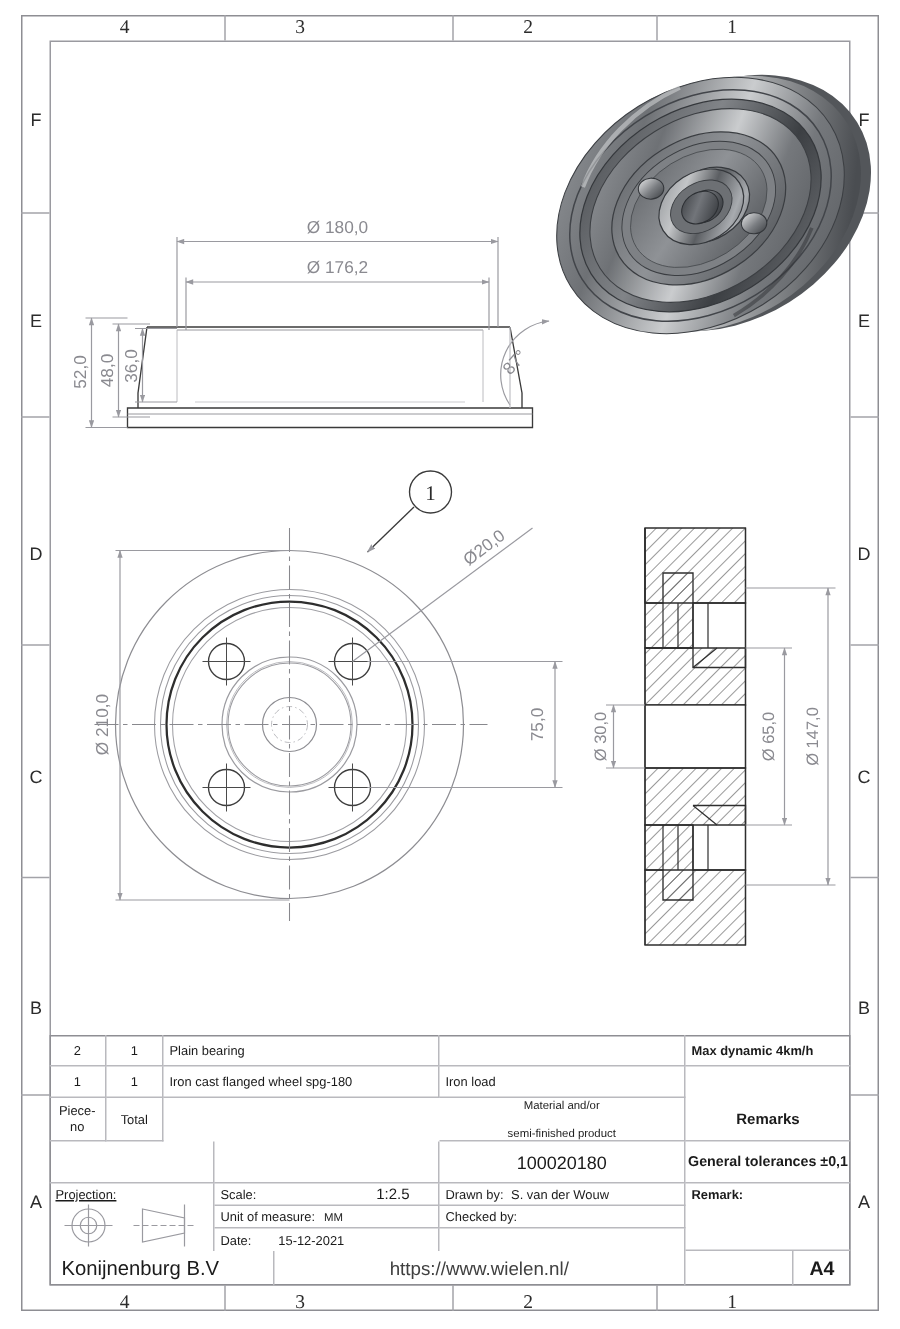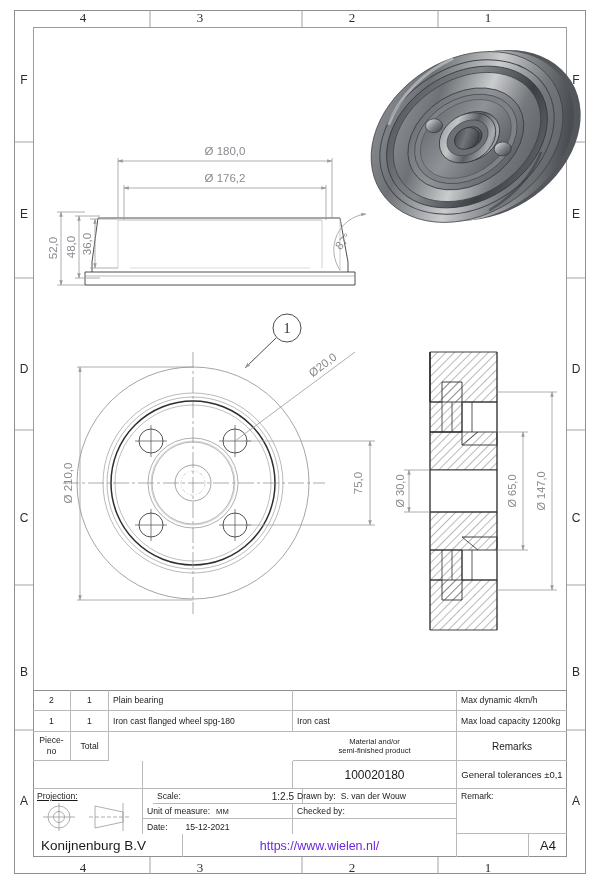--- a/index.html
+++ b/index.html
@@ -70,31 +70,31 @@
     position: absolute;
     box-sizing: border-box;
     border-right: 1px solid #b9b9be;
     border-bottom: 1px solid #b9b9be;
     display: flex;
     align-items: center;
     padding: 0 4px;
     overflow: hidden;
     white-space: nowrap;
   }
-  .tb .cell.noborder-r { border-right: none; }
+  .tb .cell.noborder-r { border-right: none; font-weight: bold; }
   .tb .cell.noborder-b { border-bottom: none; }
   .tb .cell.ctr { justify-content: center; text-align: center; }
   .tb .cell.top { align-items: flex-start; padding-top: 2px; }
   .tb .cell.stack {
     display: flex; flex-direction: column;
     align-items: center; justify-content: center;
     white-space: normal; line-height: 1.25;
   }
   .tb .company { font-size: 13.5px; }
-  .tb .url { color: #6d28d9; font-size: 12.5px; }
+  .tb .url { color: #404040; font-size: 12.5px; }
   .tb .a4 { font-size: 13px; }
   .tb .sub { font-size: 7.6px; }
   .tb .num-cell { font-size: 12px; }
   .tb-outline {
     position: absolute;
     left: 0; top: 0; right: 0; bottom: 0;
     border: 1px solid #8e8e93;
     box-sizing: border-box;
     pointer-events: none;
   }
@@ -426,42 +426,41 @@
 
     <div class="cell ctr" style="left:0;   top:0;  width:38px;  height:21px;">2</div>
     <div class="cell ctr" style="left:38px; top:0;  width:38px;  height:21px;">1</div>
     <div class="cell" style="left:76px; top:0;  width:184px; height:21px;">Plain bearing</div>
     <div class="cell" style="left:260px;top:0;  width:164px; height:21px;"></div>
     <div class="cell noborder-r" style="left:424px;top:0;  width:110px; height:21px;">Max dynamic 4km/h</div>
 
     <div class="cell ctr" style="left:0;   top:21px; width:38px;  height:21px;">1</div>
     <div class="cell ctr" style="left:38px; top:21px; width:38px;  height:21px;">1</div>
     <div class="cell" style="left:76px; top:21px; width:184px; height:21px;">Iron cast flanged wheel spg-180</div>
-    <div class="cell" style="left:260px;top:21px; width:164px; height:21px;">Iron cast</div>
-    <div class="cell noborder-r" style="left:424px;top:21px; width:110px; height:21px;">Max load capacity 1200kg</div>
+    <div class="cell" style="left:260px;top:21px; width:164px; height:21px;">Iron load</div>
 
     <div class="cell stack" style="left:0;   top:42px; width:38px; height:29px;">
       <span>Piece-</span>
       <span>no</span>
     </div>
     <div class="cell ctr" style="left:38px; top:42px; width:38px;  height:29px;">Total</div>
-    <div class="cell stack" style="left:260px;top:42px; width:164px; height:29px;">
+    <div class="cell stack" style="left:260px;top:42px; width:164px; height:29px;justify-content:space-between;">
       <span class="sub">Material and/or</span>
       <span class="sub">semi-finished product</span>
     </div>
     <div class="cell ctr noborder-r" style="left:424px;top:42px; width:110px; height:29px; font-size:10px;">Remarks</div>
 
     <div class="cell" style="left:0;   top:71px; width:110px; height:28px;"></div>
     <div class="cell" style="left:110px;top:71px; width:150px; height:28px;"></div>
     <div class="cell ctr num-cell" style="left:260px;top:71px; width:164px; height:28px;">100020180</div>
     <div class="cell ctr noborder-r" style="left:424px;top:71px; width:110px; height:28px; font-size:9.5px;">General tolerances ±0,1</div>
 
     <div class="cell top noborder-b" style="left:0;   top:99px; width:110px; height:45px;text-decoration:underline;">Projection:</div>
 
-    <div class="cell" style="left:120px;top:99px;  width:150px; height:15px;">
+    <div class="cell" style="left:110px;top:99px;  width:150px; height:15px;gap:11px;">
       <span>Scale:</span>
       <span style="flex:1"></span>
       <span style="font-size:10px;">1:2.5</span>
       <span style="width:4px"></span>
     </div>
     <div class="cell" style="left:110px;top:114px; width:150px; height:15px;">
       <span>Unit of measure:</span>
       <span style="width:6px"></span>
       <span style="font-size:7.6px;">MM</span>
     </div>

